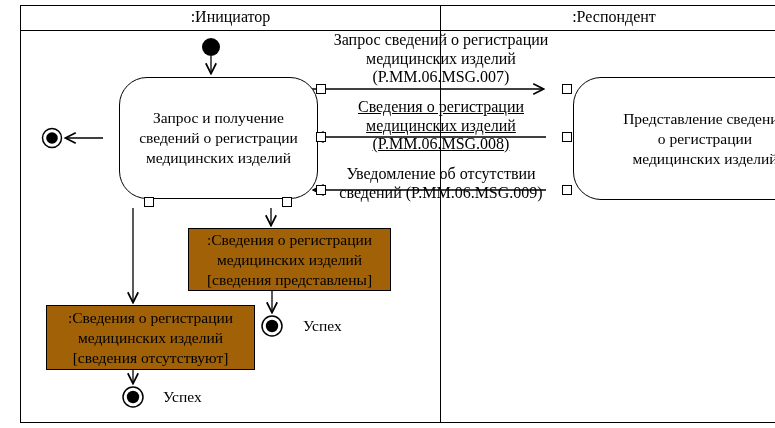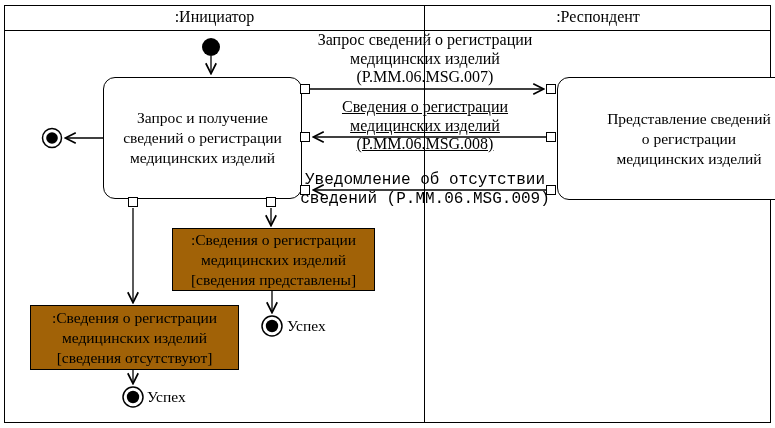--- a/index.html
+++ b/index.html
@@ -1,27 +1,27 @@
 <!DOCTYPE html>
 <html><head>
 <meta charset="utf-8">
 <style>
   html,body { margin:0; padding:0; background:#ffffff; }
   .canvas {
     position:relative; width:775px; height:428px; background:#ffffff;
     font-family:"Liberation Serif","DejaVu Serif",serif; color:#000000;
     overflow:hidden;
   }
-  .abs { position:absolute; }
+  .abs { position:absolute;margin-left:16px; }
   .frame { left:4px; top:5px; width:765px; height:416px; border:1.5px solid #000; }
   .lane-divider { left:424px; top:5px; width:0px; height:417px; border-left:1.5px solid #000; }
   .header-line { left:4px; top:30px; width:766px; height:0px; border-top:1.5px solid #000; }
   .lane-label { top:8px; text-align:center; font-size:16px; }
   .activity {
-    border:1.4px solid #000; border-radius:12px; background:#ffffff;
+    border:1.4px solid #000; border-radius:28px; background:#ffffff;
     display:flex; align-items:center; justify-content:center;
     text-align:center; font-size:15.5px; line-height:20px; white-space:pre-line;
   }
   .objnode {
     border:1.4px solid #000; background:#a16207;
     display:flex; align-items:center; justify-content:center;
     text-align:center; font-size:15.5px; line-height:20px; white-space:pre-line;
   }
   .msg { text-align:center; font-size:16px; line-height:18.5px; white-space:pre-line; }
   .lbl { font-size:15.5px; line-height:18px; white-space:pre-line; text-align:center; }
@@ -92,21 +92,21 @@
   <div class="abs pin" style="left:546px; top:185px;"></div>
   <div class="abs pin" style="left:128px; top:197px;"></div>
   <div class="abs pin" style="left:266px; top:197px;"></div>
 
   <div class="abs msg" style="left:295px; top:31px; width:260px;">Запрос сведений о регистрации
 медицинских изделий
 (P.MM.06.MSG.007)</div>
   <div class="abs msg" style="left:295px; top:98px; width:260px;text-decoration:underline;">Сведения о регистрации
 медицинских изделий
 (P.MM.06.MSG.008)</div>
-  <div class="abs msg" style="left:295px; top:171px; width:260px;font-family:Liberation Mono, monospace;">Уведомление об отсутствии
+  <div class="abs msg" style="left:295px; top:165px; width:260px;">Уведомление об отсутствии
 сведений (P.MM.06.MSG.009)</div>
 
   <div class="abs objnode" style="left:172px; top:228px; width:201px; height:61px;">:Сведения о регистрации
 медицинских изделий
 [сведения представлены]</div>
   <div class="abs objnode" style="left:30px; top:305px; width:207px; height:63px;">:Сведения о регистрации
 медицинских изделий
 [сведения отсутствуют]</div>
 
   <div class="abs lbl" style="left:287px; top:317px;">Успех</div>

